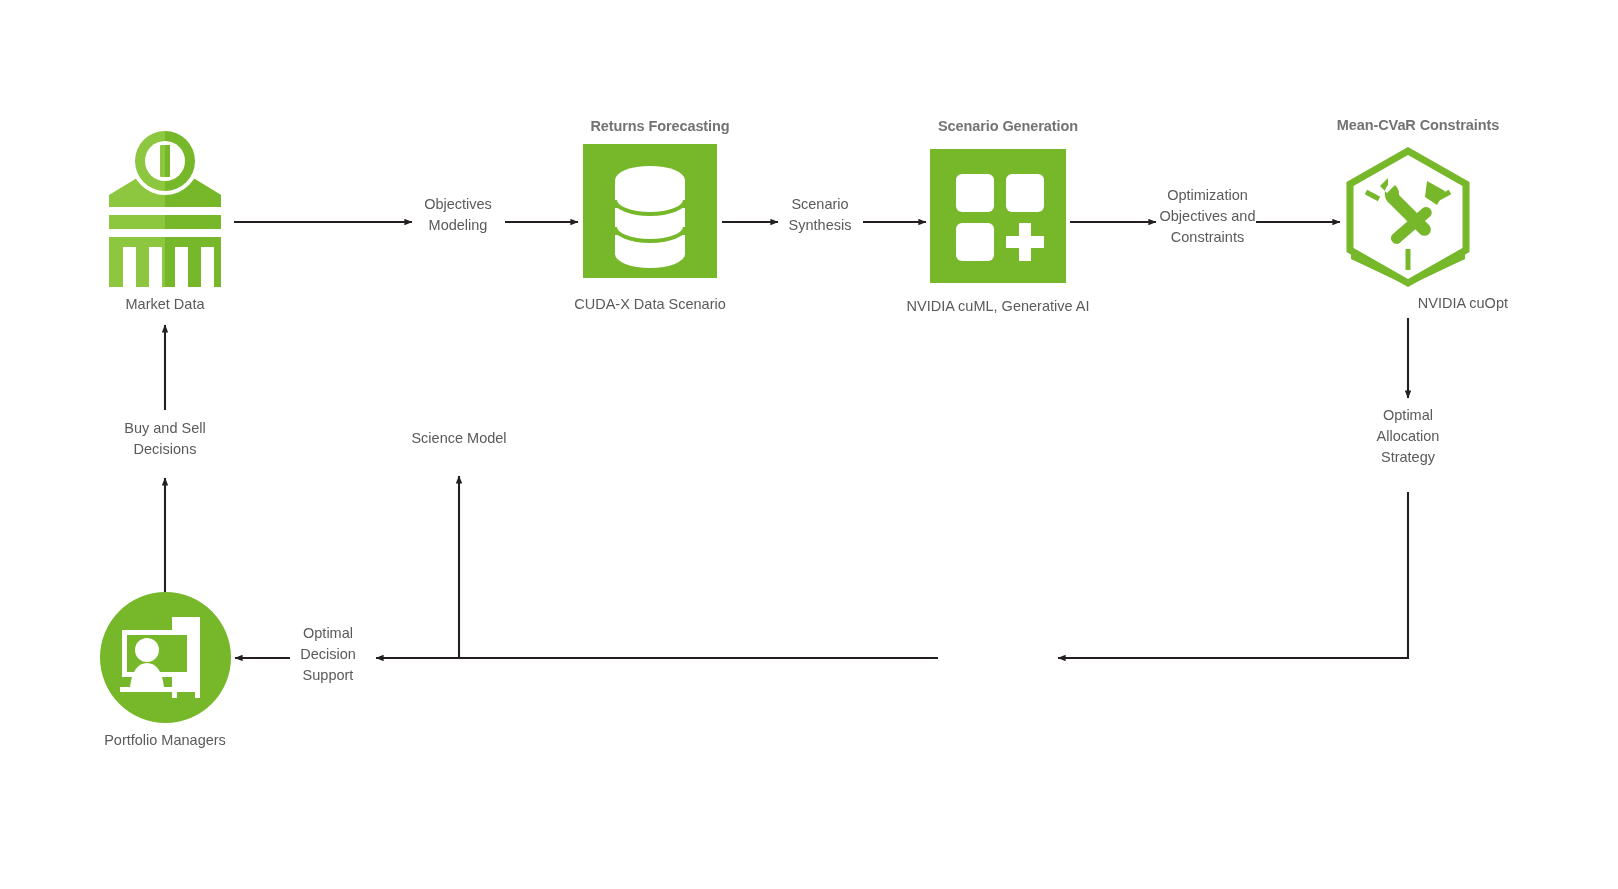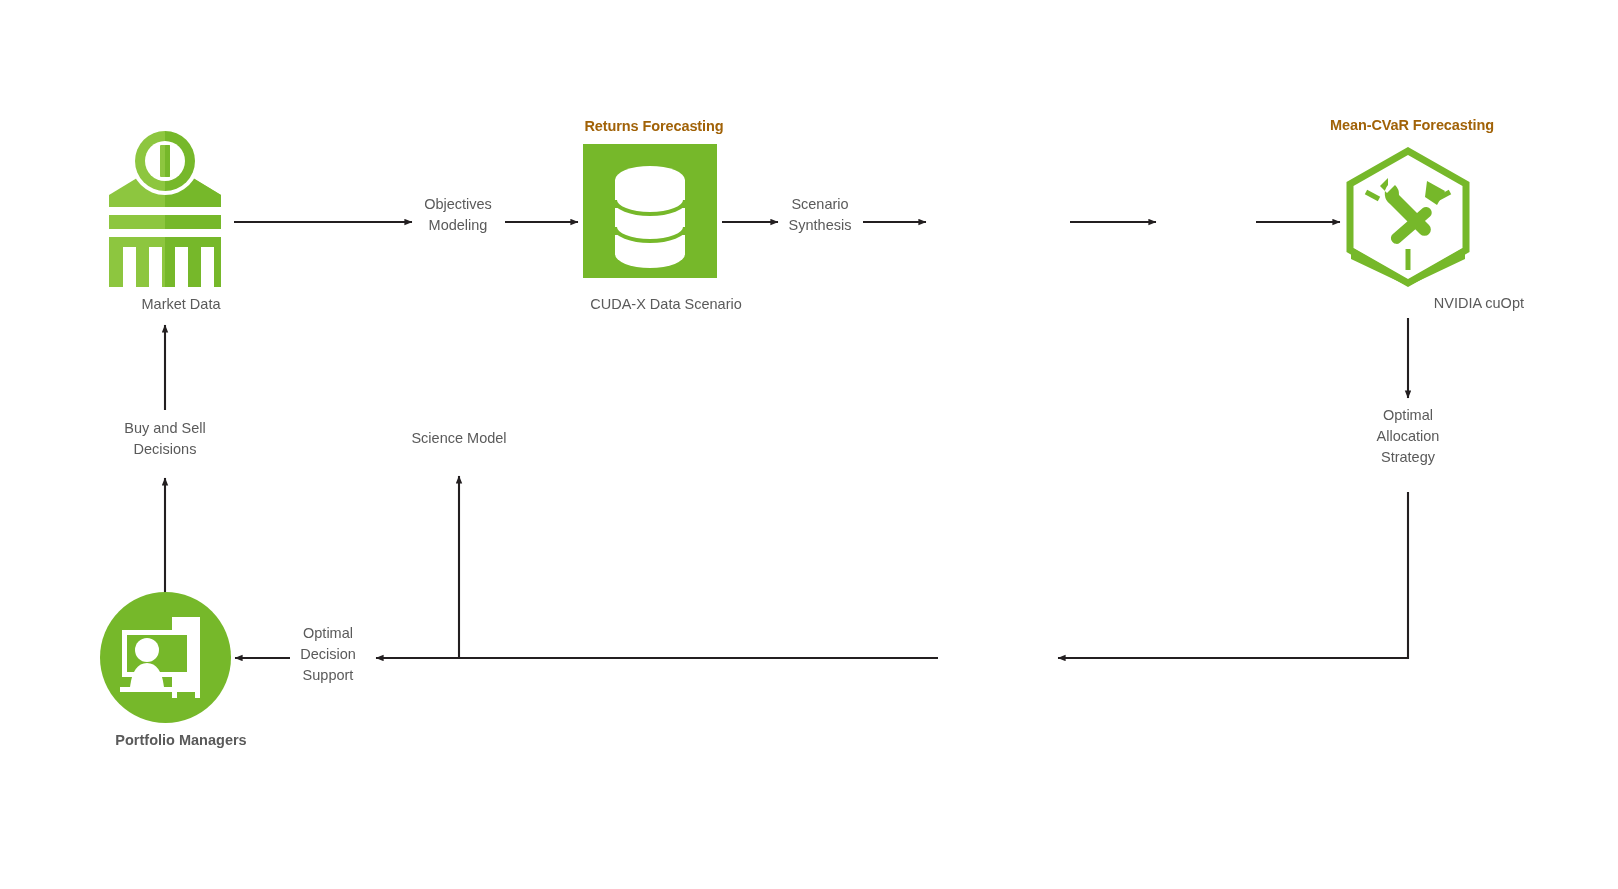--- a/index.html
+++ b/index.html
@@ -26,33 +26,33 @@
   }
   .node {
     position: absolute;
   }
   .node-title {
     position: absolute;
     width: 100%;
     text-align: center;
     font-size: 14.5px;
     font-weight: bold;
-    color: #a16207;
+    color: #737373;
     letter-spacing: -0.1px;
     white-space: nowrap;
-    left: 4px;
+    left: 10px;
   }
   .node-sub {
     position: absolute;
     width: 100%;
     text-align: center;
     font-size: 14.5px;
     color: #5a5a5a;
     white-space: nowrap;
-    left: 16px;
+    left: 0;
   }
   .edge-label {
     position: absolute;
     font-size: 14.5px;
     color: #5a5a5a;
     line-height: 21px;
     text-align: center;
     white-space: pre-line;
   }
   .icon-box {
@@ -145,23 +145,37 @@
         </g>
         <g fill="none" stroke="#76B82A" stroke-width="4">
           <path d="M32 56 A35 14 0 0 0 102 56"></path>
           <path d="M32 83 A35 14 0 0 0 102 83"></path>
         </g>
       </svg>
     </div>
     <div class="node-sub" style="top:178px;">CUDA-X Data Scenario</div>
   </div>
 
+  <div class="node" style="left:898px; top:118px; width:200px; height:205px;">
+    <div class="node-title" style="top:0px;">Scenario Generation</div>
+    <div class="icon-box" style="left:32px; top:31px; width:136px; height:134px;">
+      <svg viewBox="0 0 136 134" width="136" height="134">
+        <rect x="0" y="0" width="136" height="134" fill="#76B82A"></rect>
+        <rect x="26" y="25" width="38" height="38" rx="6" fill="#ffffff"></rect>
+        <rect x="76" y="25" width="38" height="38" rx="6" fill="#ffffff"></rect>
+        <rect x="26" y="74" width="38" height="38" rx="6" fill="#ffffff"></rect>
+        <rect x="89" y="74" width="12" height="38" fill="#ffffff"></rect>
+        <rect x="76" y="87" width="38" height="12" fill="#ffffff"></rect>
+      </svg>
+    </div>
+    <div class="node-sub" style="top:180px;">NVIDIA cuML, Generative AI</div>
+  </div>
 
   <div class="node" style="left:1308px; top:117px; width:200px; height:200px;">
-    <div class="node-title" style="top:0px;">Mean-CVaR Forecasting</div>
+    <div class="node-title" style="top:0px;">Mean-CVaR Constraints</div>
     <div class="icon-box" style="left:33px; top:30px; width:134px; height:140px;">
       <svg viewBox="0 0 134 140" width="134" height="140">
 
         <path d="M67 4 L125 37 L125 103 L67 136 L9 103 L9 37 Z" fill="none" stroke="#76B82A" stroke-width="7"></path>
 
         <path d="M10 100 L67 133 L124 100 L124 112 L67 139 L10 112 Z" fill="#76B82A"></path>
 
         <g stroke="#76B82A" stroke-width="5" fill="none" stroke-linecap="butt">
           <line x1="25" y1="45" x2="38" y2="52"></line>
           <line x1="109" y1="45" x2="96" y2="52"></line>
@@ -201,29 +215,32 @@
 
           <rect x="20" y="95" width="76" height="5"></rect>
 
           <rect x="53" y="85" width="6" height="10"></rect>
 
           <rect x="72" y="97" width="5" height="9"></rect>
           <rect x="95" y="97" width="5" height="9"></rect>
         </g>
       </svg>
     </div>
-    <div class="node-sub" style="top:140px;font-weight:bold;">Portfolio Managers</div>
+    <div class="node-sub" style="top:140px;">Portfolio Managers</div>
   </div>
 
   <div class="edge-label" style="left:408px; top:194px; width:100px;">Objectives
 Modeling</div>
 
   <div class="edge-label" style="left:772px; top:194px; width:96px;">Scenario
 Synthesis</div>
 
+  <div class="edge-label" style="left:1150px; top:185px; width:115px;">Optimization
+Objectives  and
+Constraints</div>
 
   <div class="edge-label" style="left:1353px; top:405px; width:110px;">Optimal
 Allocation
 Strategy</div>
 
   <div class="edge-label" style="left:281px; top:623px; width:94px;">Optimal
 Decision
 Support</div>
 
   <div class="edge-label" style="left:399px; top:428px; width:120px;">Science Model</div>

